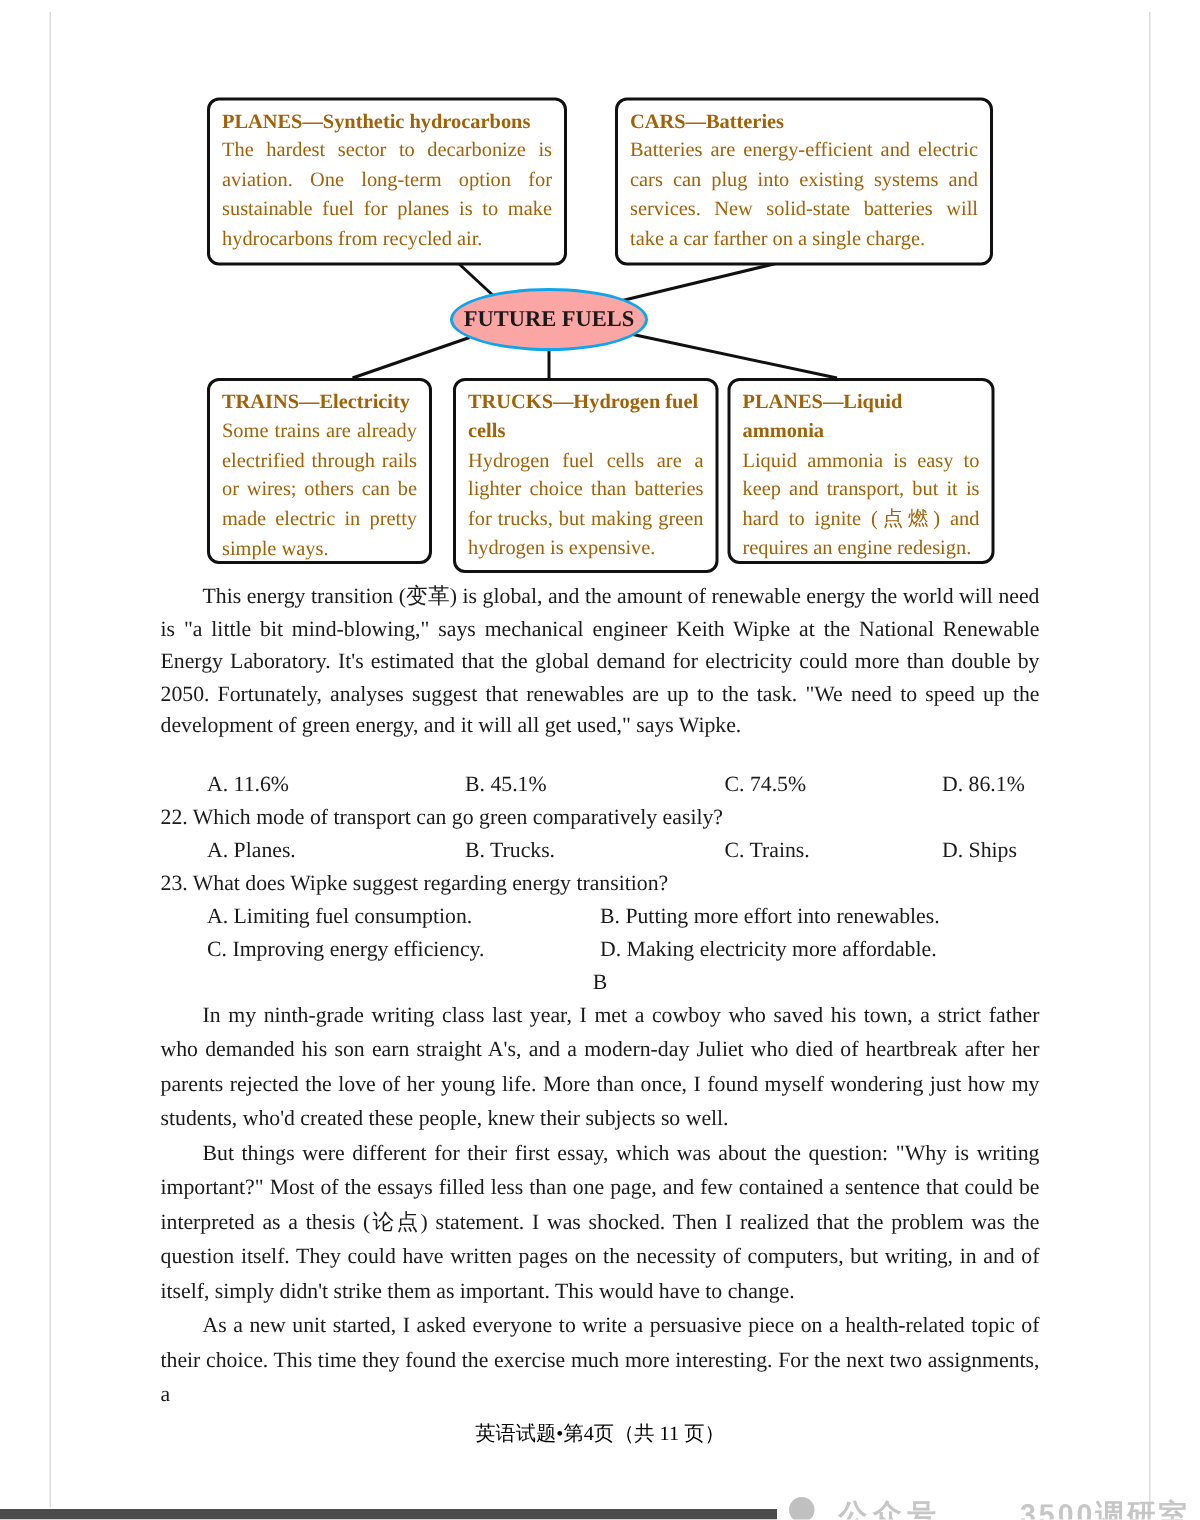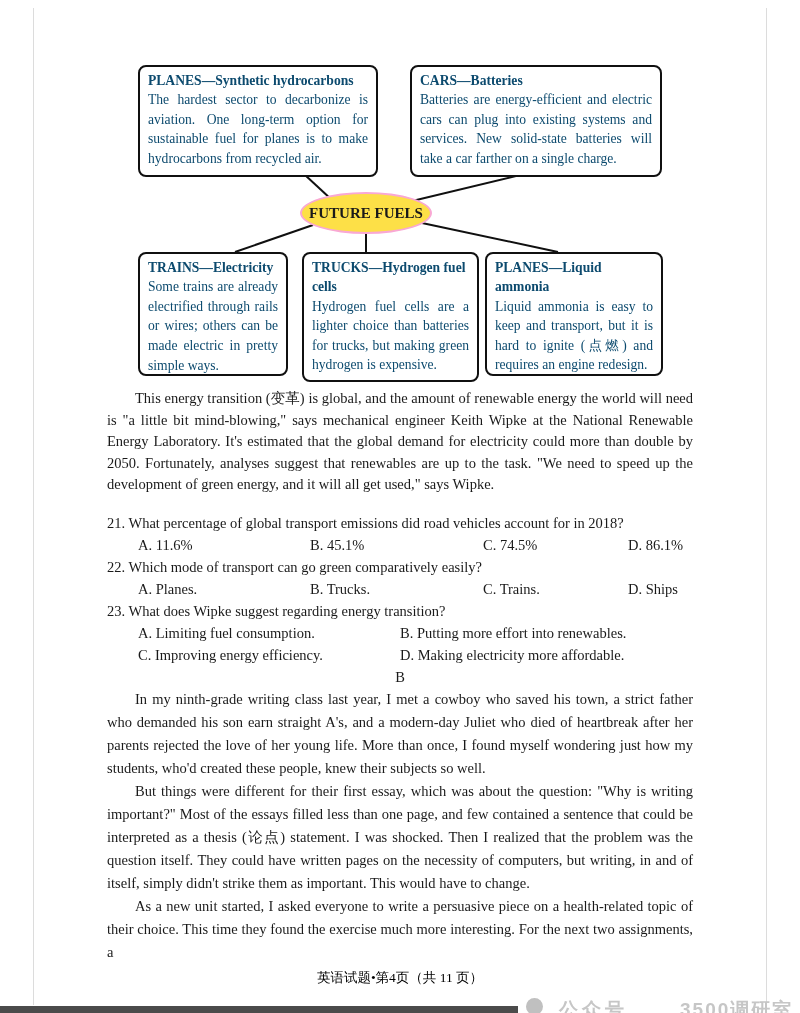--- a/index.html
+++ b/index.html
@@ -9,32 +9,32 @@
   }
   .scan-edge{position:absolute;top:8px;bottom:8px;width:1px;background:#dcdcdc;}
   .scan-edge.left{left:33px;}
   .scan-edge.right{left:766px;}
 
   
   .diagram{position:absolute;left:130px;top:60px;width:545px;height:330px;}
   .diagram svg{position:absolute;left:0;top:0;}
   .dbox{
     position:absolute;border:2px solid #101010;border-radius:8px;background:#ffffff;
-    padding:4px 8px;box-sizing:border-box;color:#0c4a6e;
+    padding:4px 8px;box-sizing:border-box;color:#a16207;
   }
   .dbox .btitle{font-weight:bold;font-size:13.6px;line-height:1.42;}
   .dbox .bbody{font-size:13.6px;line-height:1.44;text-align:justify;}
   .dbox.planes{left:8px;top:5px;width:240px;height:112px;}
   .dbox.cars{left:280px;top:5px;width:252px;height:112px;}
   .dbox.trains{left:8px;top:192px;width:150px;height:124px;}
   .dbox.trucks{left:172px;top:192px;width:177px;height:130px;}
   .dbox.ships{left:355px;top:192px;width:178px;height:124px;}
   .ellipse{
     position:absolute;left:170px;top:132px;width:132px;height:42px;
-    border:2px solid #f9a8d4;border-radius:50%;background:#fde047;
+    border:2px solid #0ea5e9;border-radius:50%;background:#fca5a5;
     display:flex;align-items:center;justify-content:center;
     font-weight:bold;font-size:15px;box-sizing:border-box;white-space:nowrap;
   }
 
   
   .main{position:absolute;left:107px;top:388px;width:586px;font-size:14.5px;}
   .para{text-align:justify;text-indent:28px;line-height:21.5px;}
   .qblock{margin-top:16px;}
   .qline{line-height:22px;}
   .opt-row{display:flex;padding-left:31px;line-height:22px;}
@@ -103,24 +103,20 @@
       <div class="bbody">Liquid ammonia is easy to keep and transport, but it is hard to ignite (点燃) and requires an engine redesign.</div>
     </div>
   </div>
 
   <div class="main">
 
     <div class="para">This energy transition (变革) is global, and the amount of renewable energy the world will need is "a little bit mind-blowing," says mechanical engineer Keith Wipke at the National Renewable Energy Laboratory. It's estimated that the global demand for electricity could more than double by 2050. Fortunately, analyses suggest that renewables are up to the task. "We need to speed up the development of green energy, and it will all get used," says Wipke.</div>
 
     <div class="qblock">
 
-      <div class="qline">
-        <span>21.</span>
-        <span>What percentage of global transport emissions did road vehicles account for in 2018?</span>
-      </div>
       <div class="opt-row">
         <span class="ow1">A. 11.6%</span>
         <span class="ow2">B. 45.1%</span>
         <span class="ow3">C. 74.5%</span>
         <span>D. 86.1%</span>
       </div>
 
       <div class="qline">
         <span>22.</span>
         <span>Which mode of transport can go green comparatively easily?</span>

